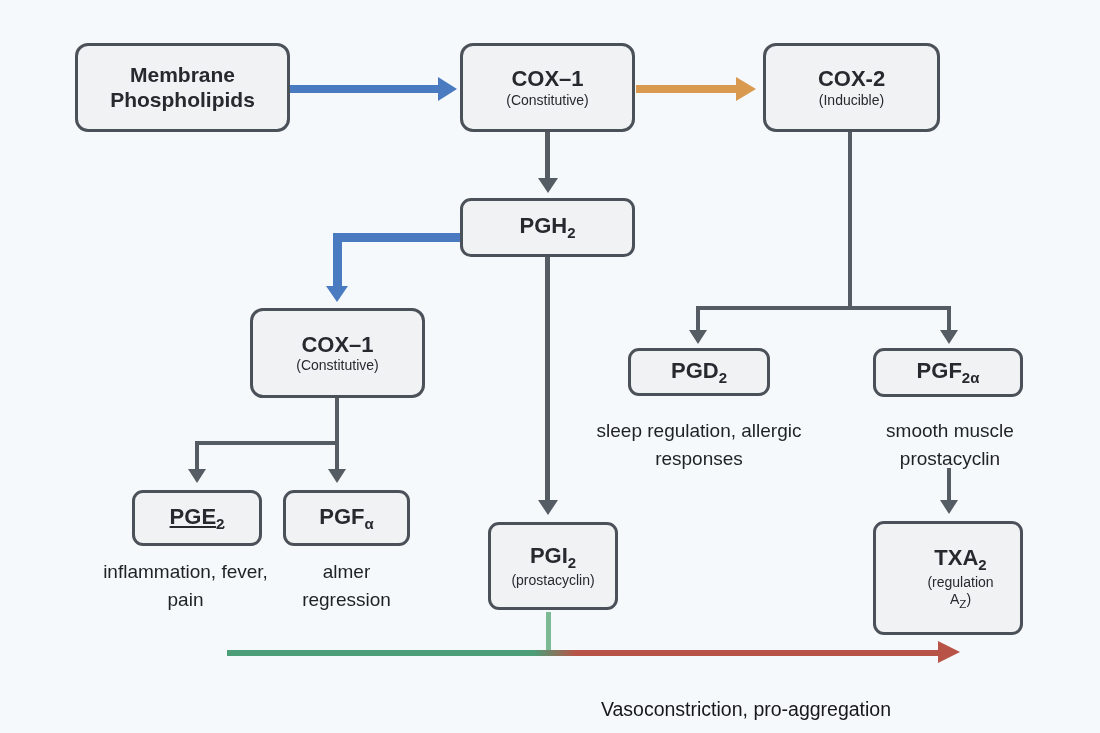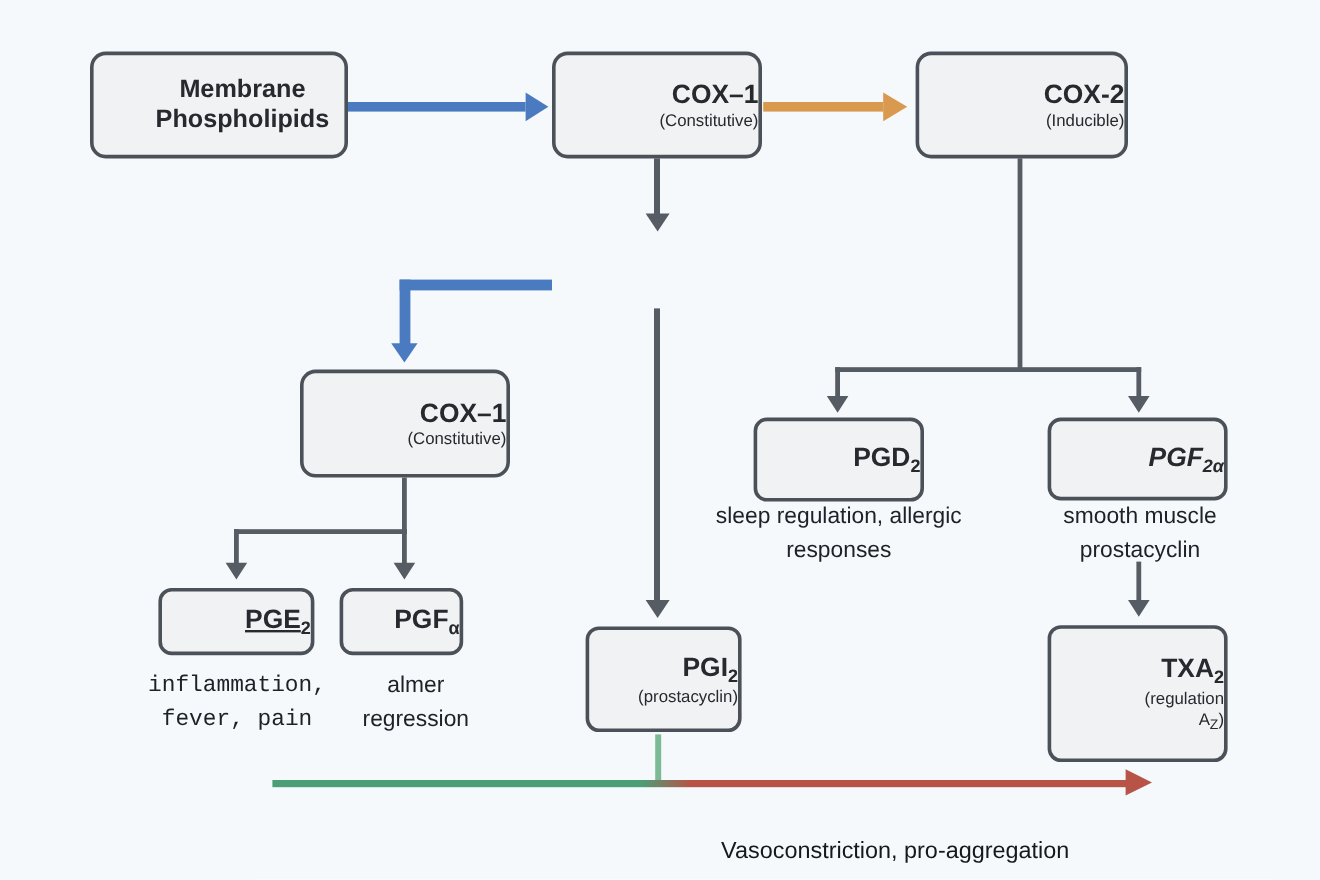--- a/index.html
+++ b/index.html
@@ -10,21 +10,21 @@
     font-family:"Liberation Sans", sans-serif;
     color:#26292e;
     overflow:hidden;
   }
   .node{
     position:absolute;
     background:#f0f2f4;
     border:3px solid #4b5158;
     border-radius:11px;
     display:flex;flex-direction:column;
-    align-items:flex-end;justify-content:center;
+    align-items:center;justify-content:center;
     text-align:center;
     box-sizing:border-box;
   }
   .node .title{font-weight:bold;font-size:22px;line-height:1.15;}
   .node .title sub{font-size:15px;font-weight:bold;}
   .node .subtitle{font-size:14px;line-height:1.2;}
   .caption{
     position:absolute;
     font-size:19px;line-height:1.45;
     text-align:center;color:#1e2125;
@@ -88,53 +88,56 @@
   <div class="node" style="left:460px;top:43px;width:175px;height:89px;border-radius:13px;">
     <div class="title">COX–1</div>
     <div class="subtitle">(Constitutive)</div>
   </div>
 
   <div class="node" style="left:763px;top:43px;width:177px;height:89px;border-radius:13px;">
     <div class="title">COX-2</div>
     <div class="subtitle">(Inducible)</div>
   </div>
 
+  <div class="node" style="left:460px;top:198px;width:175px;height:59px;">
+    <div class="title"><span>PGH</span><sub>2</sub></div>
+  </div>
 
   <div class="node" style="left:250px;top:308px;width:175px;height:90px;border-radius:13px;">
     <div class="title">COX–1</div>
     <div class="subtitle">(Constitutive)</div>
   </div>
 
   <div class="node" style="left:132px;top:490px;width:130px;height:56px;text-decoration:underline;">
     <div class="title"><span>PGE</span><sub>2</sub></div>
   </div>
 
-  <div class="node" style="left:283px;top:490px;width:103px;height:56px;">
+  <div class="node" style="left:283px;top:490px;width:127px;height:56px;">
     <div class="title"><span>PGF</span><sub>α</sub></div>
   </div>
 
   <div class="node" style="left:488px;top:522px;width:130px;height:88px;">
     <div class="title"><span>PGI</span><sub>2</sub></div>
     <div class="subtitle">(prostacyclin)</div>
   </div>
 
-  <div class="node" style="left:628px;top:348px;width:142px;height:70px;">
+  <div class="node" style="left:628px;top:348px;width:142px;height:48px;">
     <div class="title"><span>PGD</span><sub>2</sub></div>
   </div>
 
-  <div class="node" style="left:873px;top:348px;width:150px;height:69px;font-style:italic;">
+  <div class="node" style="left:873px;top:348px;width:150px;height:49px;">
     <div class="title"><span>PGF</span><sub>2α</sub></div>
   </div>
 
   <div class="node" style="left:873px;top:521px;width:150px;height:114px;padding-left:25px;">
     <div class="title"><span>TXA</span><sub>2</sub></div>
     <div class="subtitle">(regulation</div>
     <div class="subtitle"><span>A</span><sub>Z</sub><span>)</span></div>
   </div>
 
-  <div class="caption" style="left:110px;top:558px;width:175px;font-family:Liberation Mono, monospace;">inflammation, fever, pain</div>
+  <div class="caption" style="left:98px;top:558px;width:175px;">inflammation, fever, pain</div>
   <div class="caption" style="left:289px;top:558px;width:115px;">almer regression</div>
   <div class="caption" style="left:594px;top:417px;width:210px;text-align:center;">sleep regulation, allergic responses</div>
   <div class="caption" style="left:869px;top:417px;width:162px;">smooth muscle prostacyclin</div>
 
   <div class="axis-label" style="left:560px;top:667px;width:372px;margin-top:31px;">Vasoconstriction, pro-aggregation</div>
 
 </div>
 
 </body></html>

